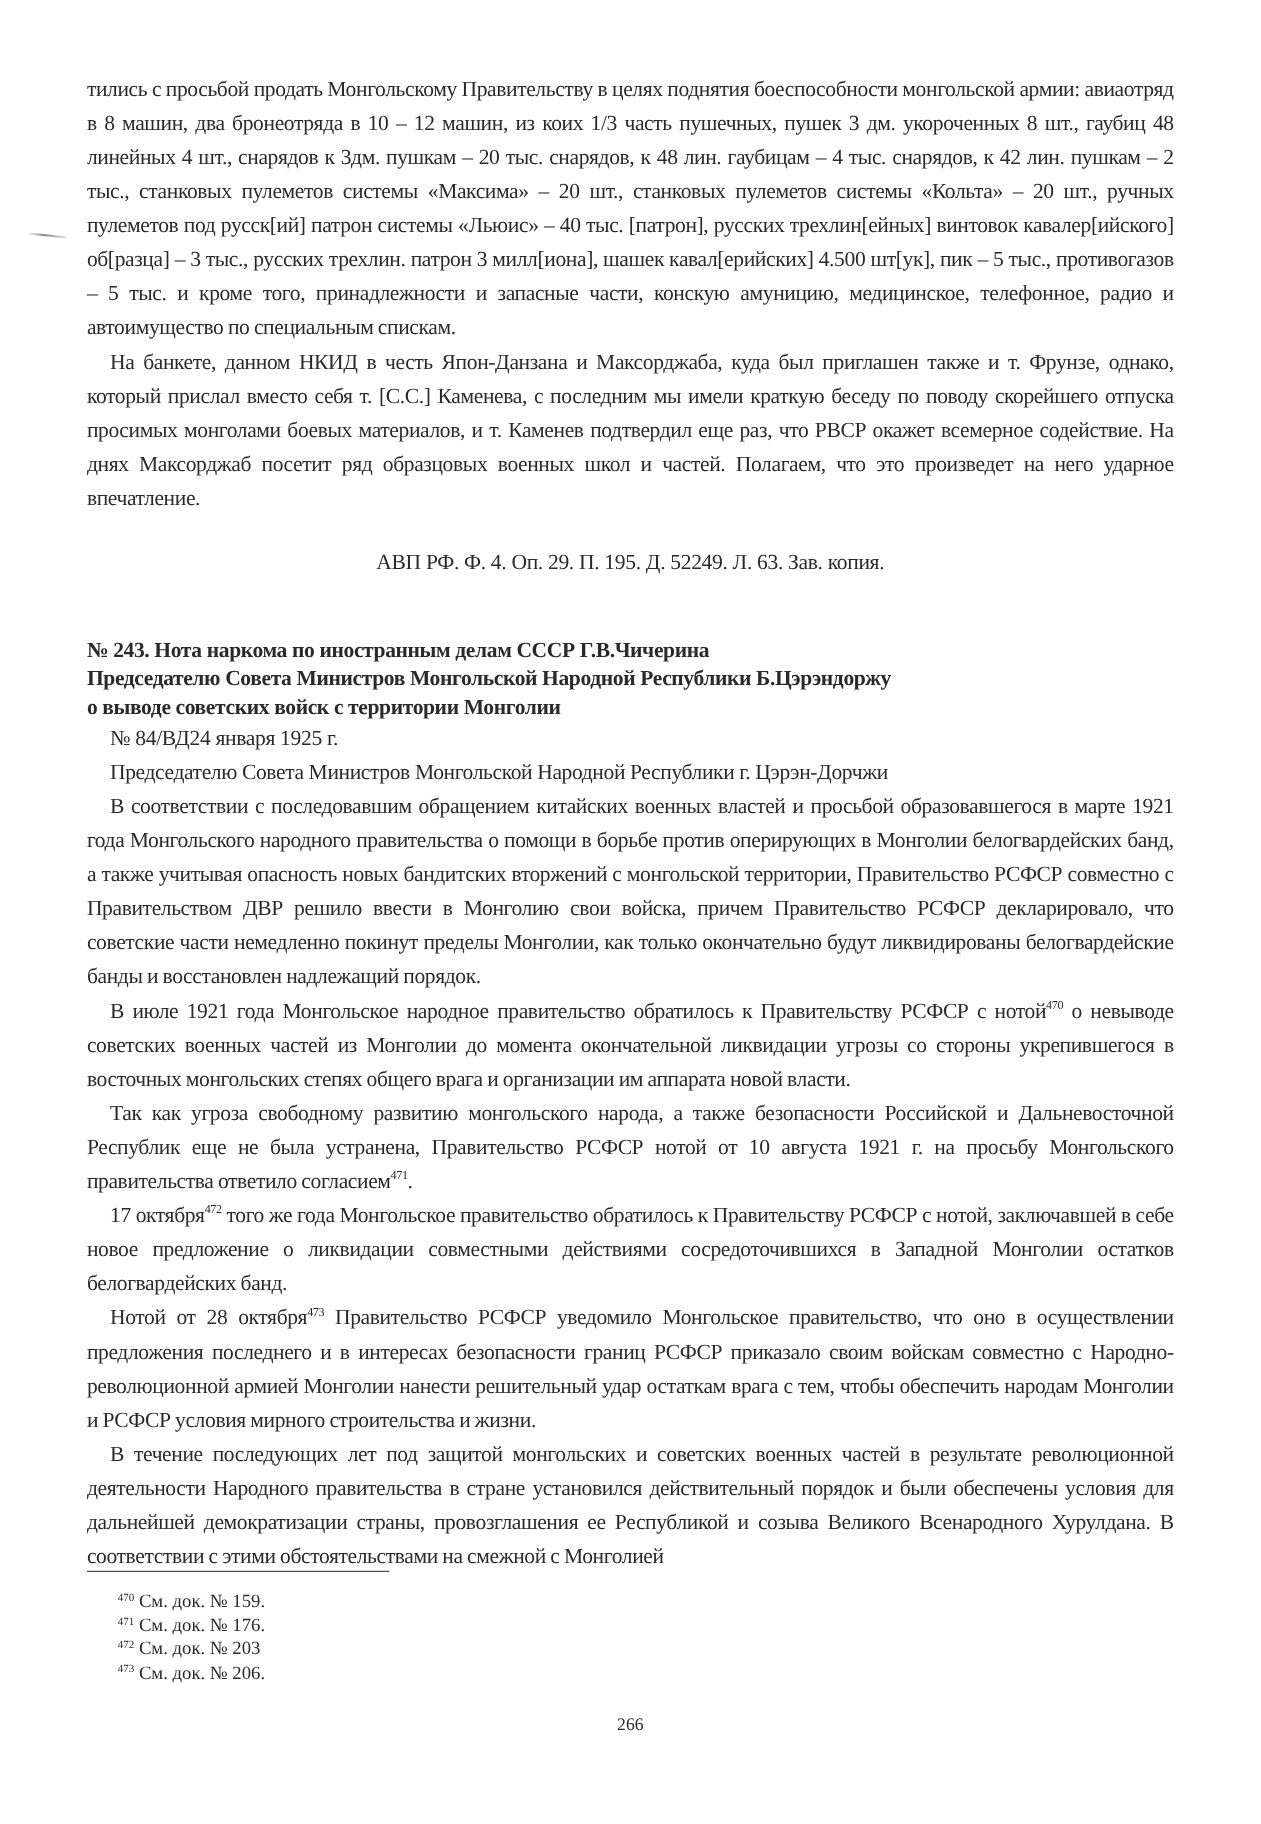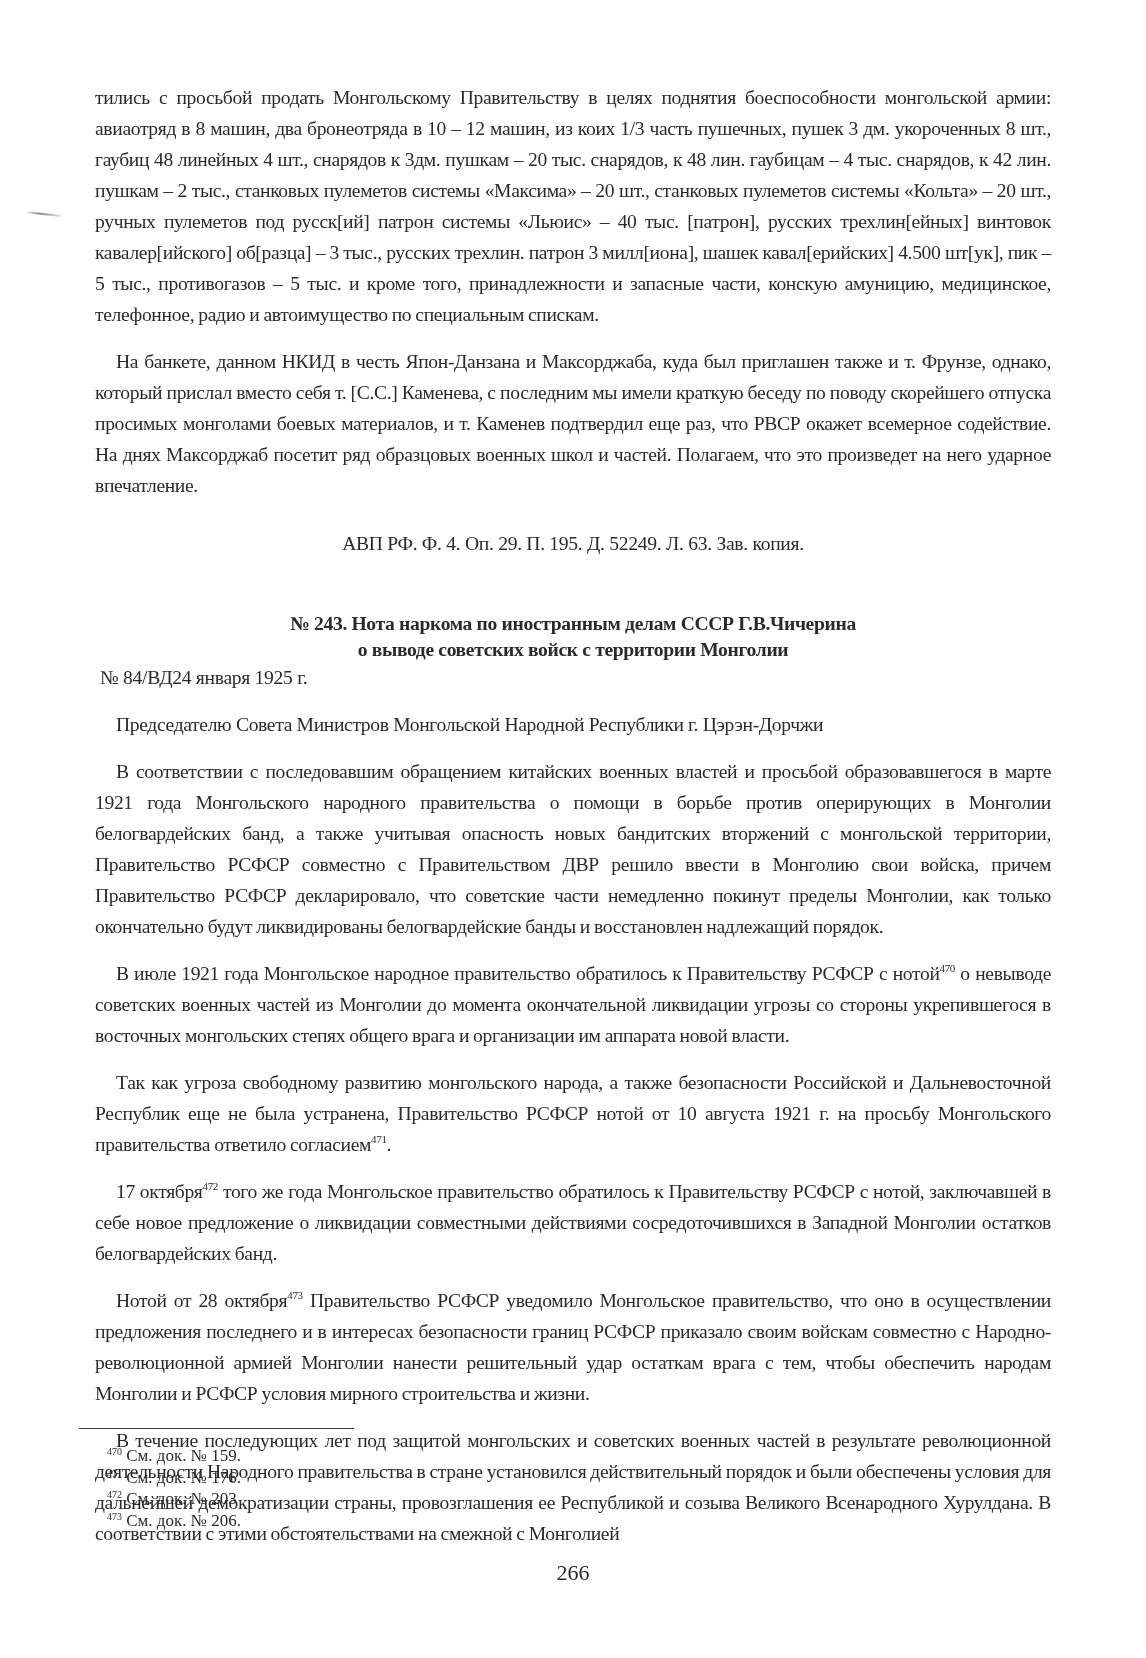--- a/index.html
+++ b/index.html
@@ -9,39 +9,39 @@
       color: #2a2a2a;
       font-family: "Liberation Serif", "DejaVu Serif", serif;
       position: relative;
       overflow: hidden;
     }
     .page {
       position: absolute;
       left: 79px; top: 66px;
       width: 988px;
     }
-    p { margin: 16px; }
+    p { margin: 0; }
     .body-text {
       font-size: 19.6px;
       line-height: 31px;
       text-align: justify;
       letter-spacing: -0.35px;
       word-spacing: -0.5px;
     }
     .indent { text-indent: 21px; }
     .source {
       text-align: center;
       font-size: 19.6px;
       line-height: 31px;
       margin-top: 27px;
       letter-spacing: -0.3px;
     }
     .doc-title {
       margin-top: 52px;
-      text-align: center;
+      text-align: left;
       font-weight: bold;
       font-size: 19.6px;
       line-height: 26px;
       letter-spacing: -0.35px;
     }
     .meta-row {
       display: flex;
       font-size: 19.6px;
       line-height: 30px;
       padding-left: 21px;
@@ -65,21 +65,21 @@
       left: 107px; top: 1445px;
       font-size: 17px;
       line-height: 21.5px;
     }
     .footnotes sup { font-size: 10px; vertical-align: 6px; }
     .page-number {
       position: absolute;
       left: 0; width: 1146px;
       top: 1560px;
       text-align: center;
-      font-size: 22px;
+      font-size: 16px;
     }
     .margin-mark {
       position: absolute;
       left: 25px; top: 213px;
       width: 36px; height: 2px;
       background: linear-gradient(90deg, rgba(120,120,120,0), #8a8a8a 40%, rgba(120,120,120,0.2));
       transform: rotate(6deg);
     }
   </style>
 </head>
@@ -87,20 +87,21 @@
 
 <div class="margin-mark"></div>
 
 <div class="page">
   <p class="body-text">тились с просьбой продать Монгольскому Правительству в целях поднятия боеспособности монгольской армии: авиаотряд в 8 машин, два бронеотряда в 10 – 12 машин, из коих 1/3 часть пушечных, пушек 3 дм. укороченных 8 шт., гаубиц 48 линейных 4 шт., снарядов к 3дм. пушкам – 20 тыс. снарядов, к 48 лин. гаубицам – 4 тыс. снарядов, к 42 лин. пушкам – 2 тыс., станковых пулеметов системы «Максима» – 20 шт., станковых пулеметов системы «Кольта» – 20 шт., ручных пулеметов под русск[ий] патрон системы «Льюис» – 40 тыс. [патрон], русских трехлин[ейных] винтовок кавалер[ийского] об[разца] – 3 тыс., русских трехлин. патрон 3 милл[иона], шашек кавал[ерийских] 4.500 шт[ук], пик – 5 тыс., противогазов – 5 тыс. и кроме того, принадлежности и запасные части, конскую амуницию, медицинское, телефонное, радио и автоимущество по специальным спискам.</p>
   <p class="body-text indent">На банкете, данном НКИД в честь Япон-Данзана и Максорджаба, куда был приглашен также и т. Фрунзе, однако, который прислал вместо себя т. [С.С.] Каменева, с последним мы имели краткую беседу по поводу скорейшего отпуска просимых монголами боевых материалов, и т. Каменев подтвердил еще раз, что РВСР окажет всемерное содействие. На днях Максорджаб посетит ряд образцовых военных школ и частей. Полагаем, что это произведет на него ударное впечатление.</p>
   <p class="source">АВП РФ. Ф. 4. Оп. 29. П. 195. Д. 52249. Л. 63. Зав. копия.</p>
 
   <div class="doc-title">
     <div>№ 243. Нота наркома по иностранным делам СССР Г.В.Чичерина</div>
+    <div>Председателю Совета Министров Монгольской Народной Республики Б.Цэрэндоржу</div>
     <div>о выводе советских войск с территории Монголии</div>
   </div>
 
   <div class="meta-row">
     <span>№ 84/ВД</span>
     <span>24 января 1925 г.</span>
   </div>
 
   <p class="addressee">Председателю Совета Министров Монгольской Народной Республики г. Цэрэн-Дорчжи</p>
 

